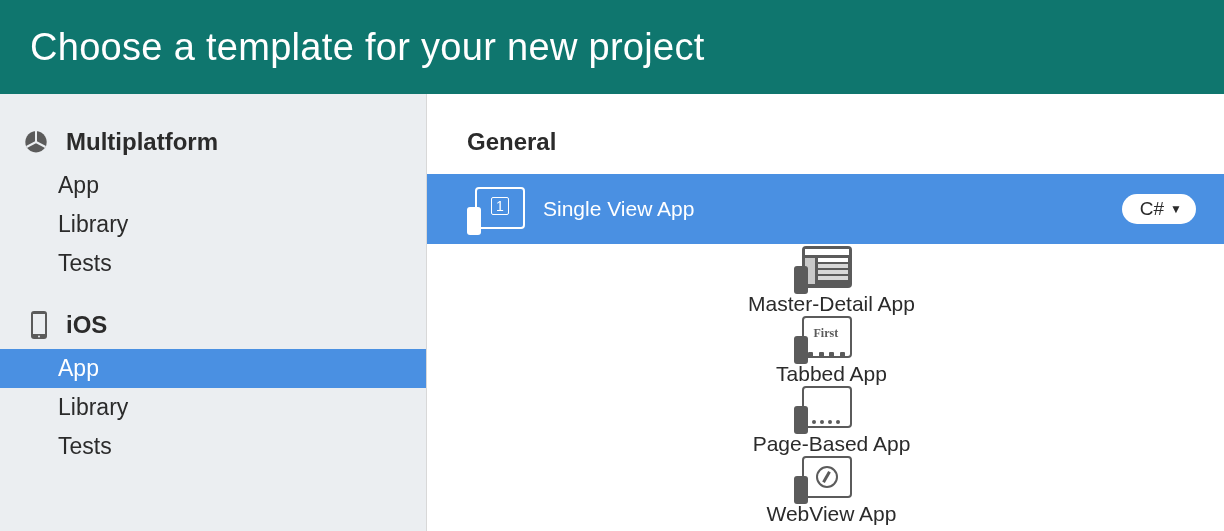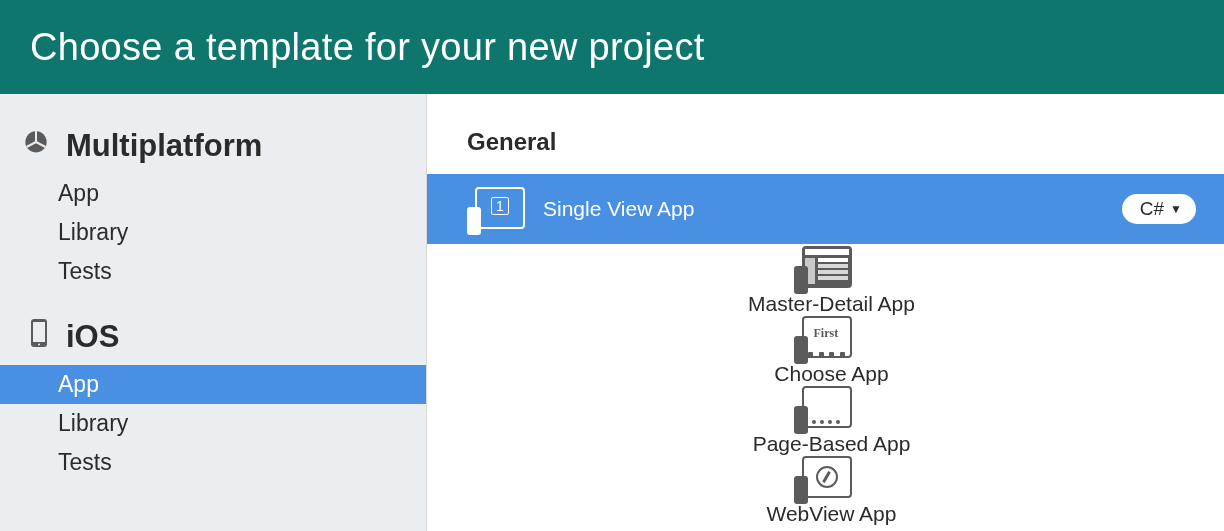--- a/index.html
+++ b/index.html
@@ -31,24 +31,24 @@
       width: 427px;
       background: #ebeef1;
       padding-top: 28px;
       border-right: 1px solid #d8d8d8;
     }
     .category {
       margin-bottom: 22px;
     }
     .category-header {
       display: flex;
-      align-items: flex-start;
+      align-items: flex-end;
       padding: 6px 0 6px 22px;
       font-weight: 700;
-      font-size: 31px;
+      font-size: 24px;
       color: #2b2b2b;
     }
     .category-icon {
       width: 28px;
       height: 28px;
       margin-right: 16px;
       display: flex;
       align-items: center;
       justify-content: center;
       flex-shrink: 0;
@@ -333,21 +333,21 @@
         <div class="tablet"></div>
         <div class="first">First</div>
         <div class="tabs">
             <div class="dot"></div>
             <div class="dot"></div>
             <div class="dot"></div>
             <div class="dot"></div>
           </div>
         <div class="phone"></div>
       </div>
-      <div class="template-label">Choose App</div>
+      <div class="template-label">Tabbed App</div>
     </div>
 
     <div class="template-row">
       <div class="template-icon icon-page">
         <div class="tablet"></div>
         <div class="dots">
             <div class="d"></div>
             <div class="d"></div>
             <div class="d"></div>
             <div class="d"></div>

